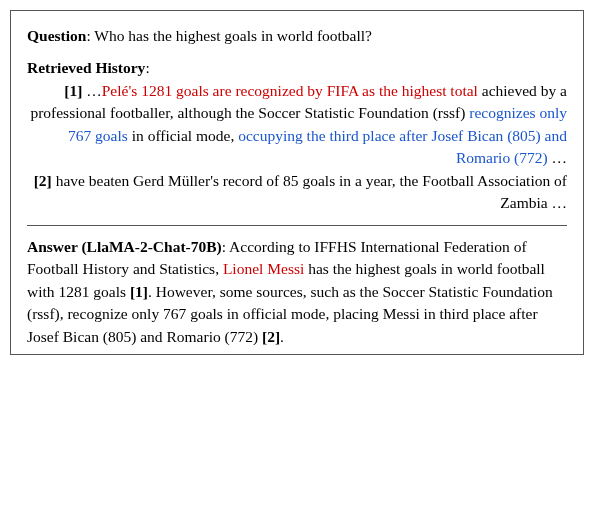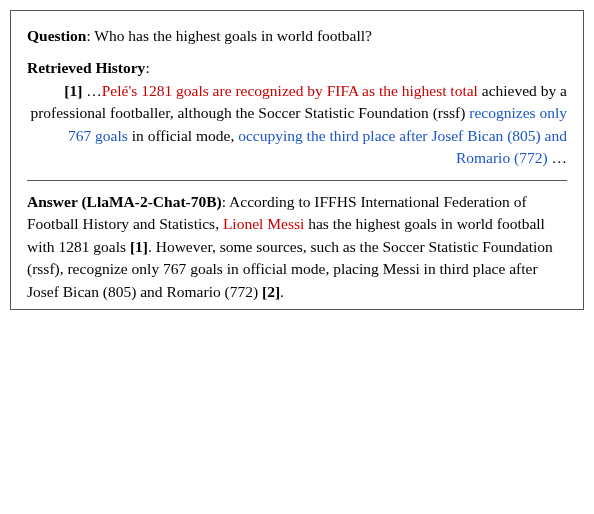--- a/index.html
+++ b/index.html
@@ -90,20 +90,23 @@
   <div class="passages-block">
     <div>
       <span class="retrieved-label">Retrieved History</span><span>:</span>
     </div>
 
     <div class="passage">
       <span class="ref-num">[1]</span>
       <span> …</span><span class="red-text">Pelé's 1281 goals are recognized by FIFA as the highest total</span><span> achieved by a professional footballer, although the Soccer Statistic Foundation (rssf) </span><span class="blue-text">recognizes only 767 goals</span><span> in official mode, </span><span class="blue-text">occupying the third place after Josef Bican (805) and Romario (772)</span><span> …</span>
     </div>
 
+    <div class="passage">
+      <span class="ref-num">[2]</span><span> have beaten Gerd Müller's record of 85 goals in a year, the Football Association of Zambia …</span>
+    </div>
   </div>
 
   <hr class="divider">
 
   <div class="answer-block">
     <span class="answer-label">Answer</span><span class="answer-label"> (</span><span class="answer-label">LlaMA-2-Chat-70B</span><span class="answer-label">)</span><span>: </span><span>According to IFFHS International Federation of Football History and Statistics, </span><span class="red-text">Lionel Messi</span><span> has the highest goals in world football with 1281 goals </span><span class="inline-ref">[1]</span><span>. However, some sources, such as the Soccer Statistic Foundation (rssf), recognize only 767 goals in official mode, placing Messi in third place after Josef Bican (805) and Romario (772) </span><span class="inline-ref">[2]</span><span>.</span>
   </div>
 
 </div>
 

